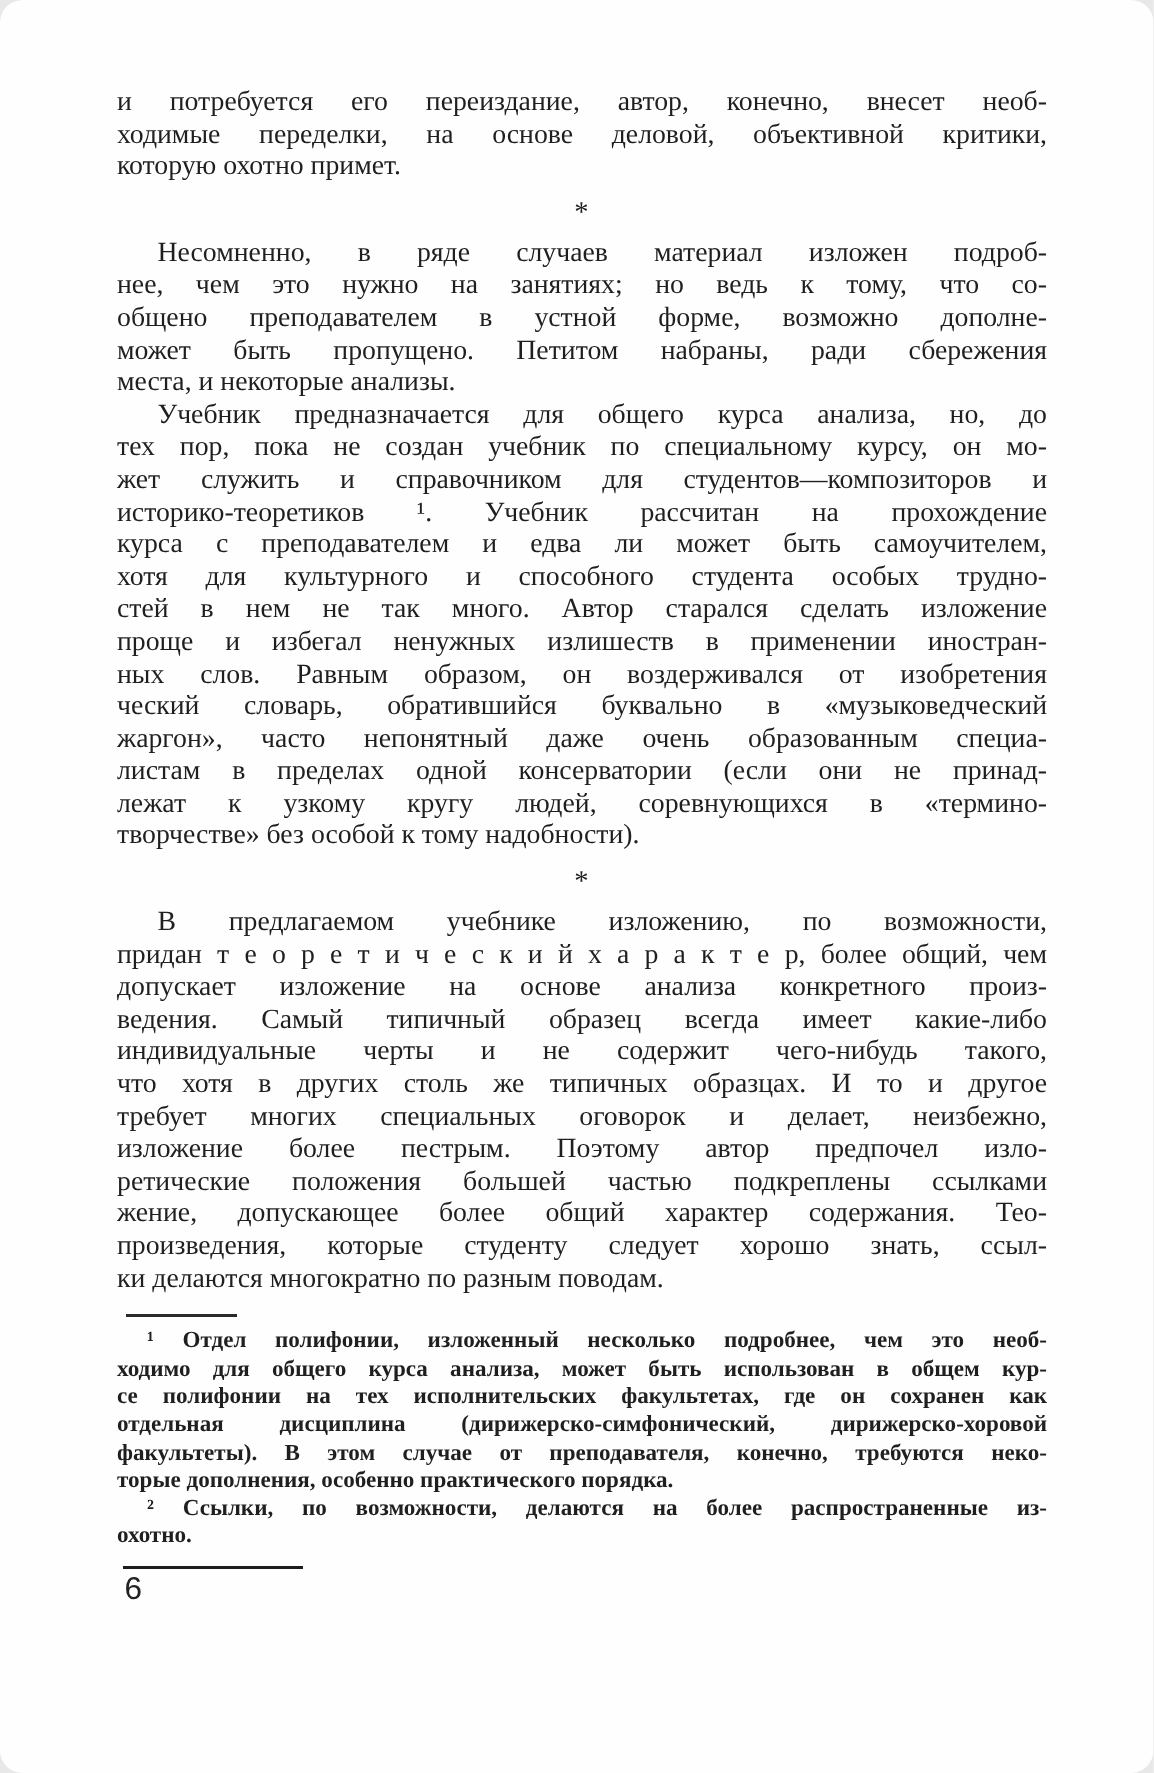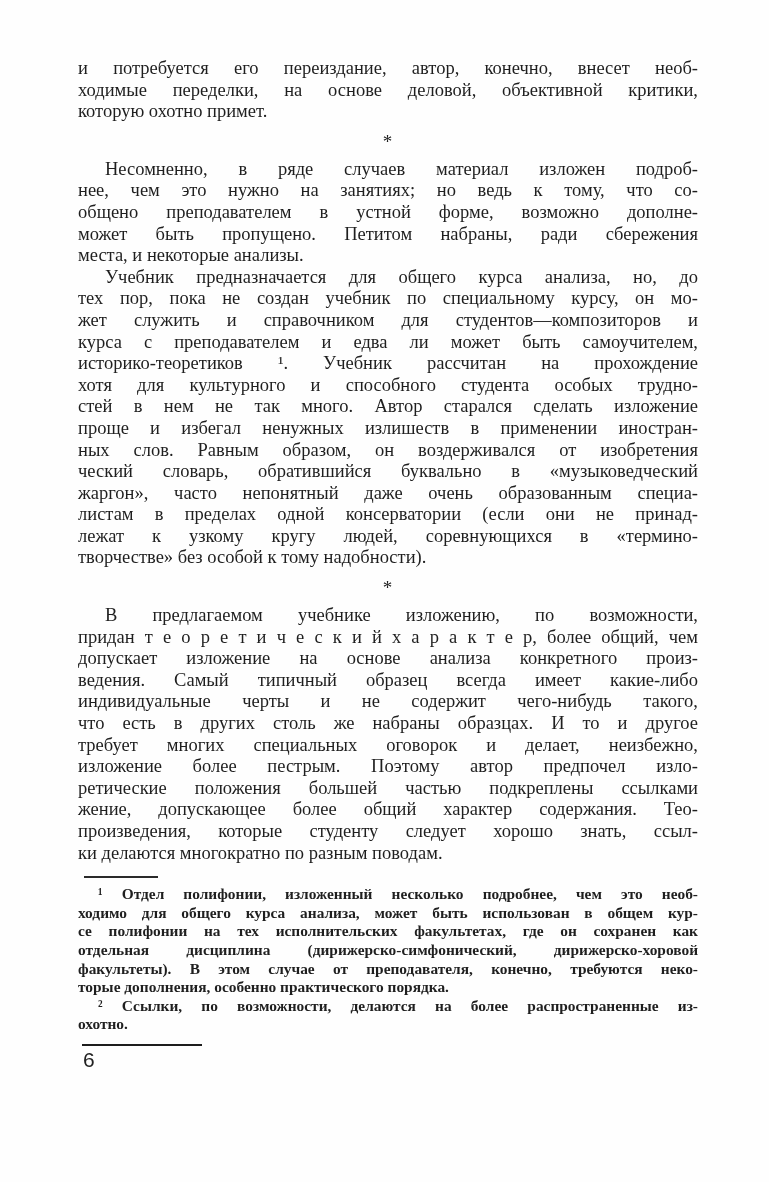--- a/index.html
+++ b/index.html
@@ -9,20 +9,21 @@
   }
   .page {
     position: relative;
     width: 769px;
     height: 1182px;
     margin: 0 auto;
     background: #fefefe;
     overflow: hidden;
     color: #1f1f1f;
     font-family: "Liberation Serif", "DejaVu Serif", serif;
+    border-radius: 15px;
   }
   .content {
     position: absolute;
     left: 78px;
     top: 58px;
     width: 620px;
   }
   
   .body-text {
     font-size: 18.5px;
@@ -93,40 +94,40 @@
           <div class="line">Несомненно, в ряде случаев материал изложен подроб-</div>
           <div class="line">нее, чем это нужно на занятиях; но ведь к тому, что со-</div>
           <div class="line">общено преподавателем в устной форме, возможно дополне-</div>
           <div class="line">может быть пропущено. Петитом набраны, ради сбережения</div>
           <div class="line last">места, и некоторые анализы.</div>
         </div>
         <div class="paragraph indented">
           <div class="line">Учебник предназначается для общего курса анализа, но, до</div>
           <div class="line">тех пор, пока не создан учебник по специальному курсу, он мо-</div>
           <div class="line">жет служить и справочником для студентов—композиторов и</div>
+          <div class="line">историко-теоретиков ¹. Учебник рассчитан на прохождение</div>
           <div class="line">курса с преподавателем и едва ли может быть самоучителем,</div>
-          <div class="line">историко-теоретиков ¹. Учебник рассчитан на прохождение</div>
           <div class="line">хотя для культурного и способного студента особых трудно-</div>
           <div class="line">стей в нем не так много. Автор старался сделать изложение</div>
           <div class="line">проще и избегал ненужных излишеств в применении иностран-</div>
           <div class="line">ных слов. Равным образом, он воздерживался от изобретения</div>
           <div class="line">ческий словарь, обратившийся буквально в «музыковедческий</div>
           <div class="line">жаргон», часто непонятный даже очень образованным специа-</div>
           <div class="line">листам в пределах одной консерватории (если они не принад-</div>
           <div class="line">лежат к узкому кругу людей, соревнующихся в «термино-</div>
           <div class="line last">творчестве» без особой к тому надобности).</div>
         </div>
         <div class="separator">*</div>
         <div class="paragraph indented">
           <div class="line">В предлагаемом учебнике изложению, по возможности,</div>
           <div class="line">придан т е о р е т и ч е с к и й  х а р а к т е р, более общий, чем</div>
           <div class="line">допускает изложение на основе анализа конкретного произ-</div>
           <div class="line">ведения. Самый типичный образец всегда имеет какие-либо</div>
           <div class="line">индивидуальные черты и не содержит чего-нибудь такого,</div>
-          <div class="line">что есть в других столь же набраны образцах. И то и другое</div>
+          <div class="line">что хотя в других столь же типичных образцах. И то и другое</div>
           <div class="line">требует многих специальных оговорок и делает, неизбежно,</div>
           <div class="line">изложение более пестрым. Поэтому автор предпочел изло-</div>
           <div class="line">ретические положения большей частью подкреплены ссылками</div>
           <div class="line">жение, допускающее более общий характер содержания. Тео-</div>
           <div class="line">произведения, которые студенту следует хорошо знать, ссыл-</div>
           <div class="line last">ки делаются многократно по разным поводам.</div>
         </div>
       </section>
     <div class="footnote-rule"></div>
     <section class="footnotes" id="footnotes">

